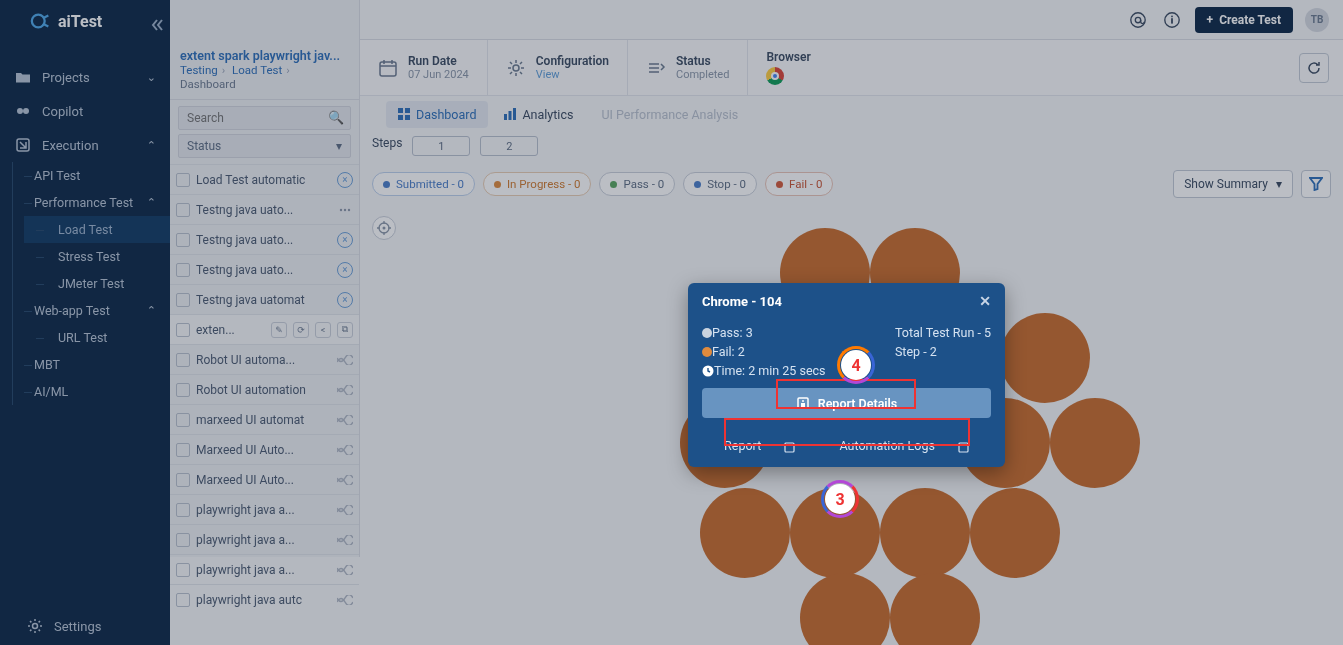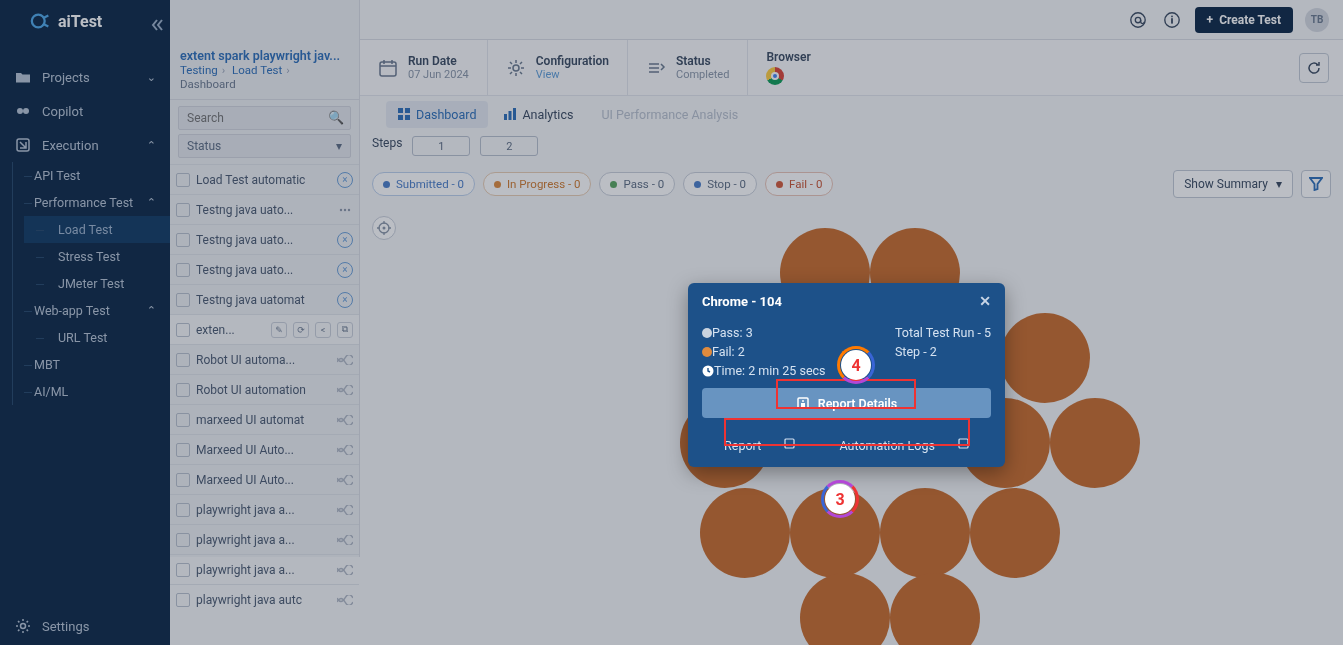--- a/index.html
+++ b/index.html
@@ -16,21 +16,21 @@
 .nav-item { display:flex; align-items:center; padding:8px 14px; gap:10px; cursor:pointer; }
 .nav-item .chev { margin-left:auto; font-size:11px; }
 .nav-icon { width:18px; height:18px; display:inline-flex; align-items:center; justify-content:center; }
 .nav-sub { padding-left:12px; }
 .nav-sub .nav-item { padding:6px 14px 6px 22px; font-size:12.5px; position:relative; }
 .nav-sub .tree-line { position:absolute; left:12px; top:0; bottom:0; width:1px; background:#24476b; }
 .nav-sub .nav-item::before { content:""; position:absolute; left:12px; top:50%; width:8px; height:1px; background:#24476b; }
 .nav-sub-2 .nav-item { padding-left:34px; }
 .nav-active { color:#6d7f95; }
 .nav-highlight { background:#103a63; color:#9fb5cf; }
-.settings { position:absolute; bottom:0; left:0; right:0; padding:10px 14px; display:flex; align-items:center; gap:10px; font-size:13px; }
+.settings { position:absolute; bottom:0; left:12px; right:0; padding:10px 14px; display:flex; align-items:center; gap:10px; font-size:13px; }
 
 
 .list-panel { position:absolute; top:0; left:170px; width:190px; height:557px; background:#edeff3; border-right:1px solid #d8dbe2; z-index:1; }
 .page-title-row { height:40px; display:flex; align-items:center; padding:0 0 0 14px; font-weight:700; font-size:17px; color:#2d3a4d; border-bottom:1px solid #d8dbe2; width:1173px; background:#f5f6f8; position:relative; }
 .title-actions { position:absolute; right:14px; display:flex; align-items:center; gap:12px; }
 .icon-btn { width:22px; height:22px; display:inline-flex; align-items:center; justify-content:center; color:#3a4a60; cursor:pointer; }
 .create-btn { background:#0c2847; color:#fff; padding:6px 12px; border-radius:4px; font-size:12px; display:flex; align-items:center; gap:6px; cursor:pointer; }
 .avatar { width:24px; height:24px; border-radius:50%; background:#d4d8e0; display:flex; align-items:center; justify-content:center; font-size:10px; color:#6b7a8f; }
 
 .crumb-block { padding:8px 10px 8px 10px; border-bottom:1px solid #d8dbe2; font-size:11.5px; color:#5e6e84; }
@@ -91,21 +91,21 @@
 
 .popup { position:absolute; top:283px; left:688px; width:317px; background:#1d5189; border-radius:6px; box-shadow:0 6px 20px rgba(0,0,0,0.35); z-index:10; color:#d5e2f1; font-size:12.5px; }
 .popup-head { display:flex; align-items:center; justify-content:space-between; padding:10px 14px 8px; font-weight:700; font-size:13px; color:#fff; }
 .popup-close { color:#c8d5e6; cursor:pointer; font-size:14px; }
 .popup-body { padding:4px 14px 10px; }
 .popup-row { display:flex; justify-content:space-between; }
 .popup-col-l > div, .popup-col-r > div { display:flex; align-items:center; gap:0; margin:4px 0; }
 .pdot { width:10px; height:10px; border-radius:50%; }
 .report-btn { display:flex; align-items:center; justify-content:center; gap:8px; height:30px; background:#6894c1; border-radius:4px; color:#fff; font-weight:600; cursor:pointer; margin-top:6px; position:relative; }
 .popup-footer { display:flex; justify-content:space-around; padding:10px 14px 14px; font-size:12.5px; }
-.popup-footer .flink { display:flex; align-items:flex-start; gap:23px; color:#d5e2f1; cursor:pointer; }
+.popup-footer .flink { display:flex; align-items:flex-end; gap:23px; color:#d5e2f1; cursor:pointer; }
 .red-box-1 { position:absolute; border:2.5px solid #e33; left:88px; top:96px; width:140px; height:30px; pointer-events:none; }
 .red-box-2 { position:absolute; border:2.5px solid #e33; left:36px; top:135px; width:246px; height:28px; pointer-events:none; }
 
 .annot-circle { position:absolute; width:30px; height:30px; border-radius:50%; background:#fff; display:flex; align-items:center; justify-content:center; font-weight:700; z-index:11; }
 .annot-ring { position:absolute; inset:-4px; border-radius:50%; border:3px solid; border-color:#e33 #7a3fc9 #e33 #7a3fc9; }
 .annot-3 { top:484px; left:825px; color:#e33; }
 .annot-3 .annot-ring { border-color:#b347d6 #e33 #b347d6 #3964d6; }
 .annot-4 { top:350px; left:841px; color:#e33; }
 .annot-4 .annot-ring { border-color:#ff7a00 #3964d6 #b347d6 #ff7a00; }
 

